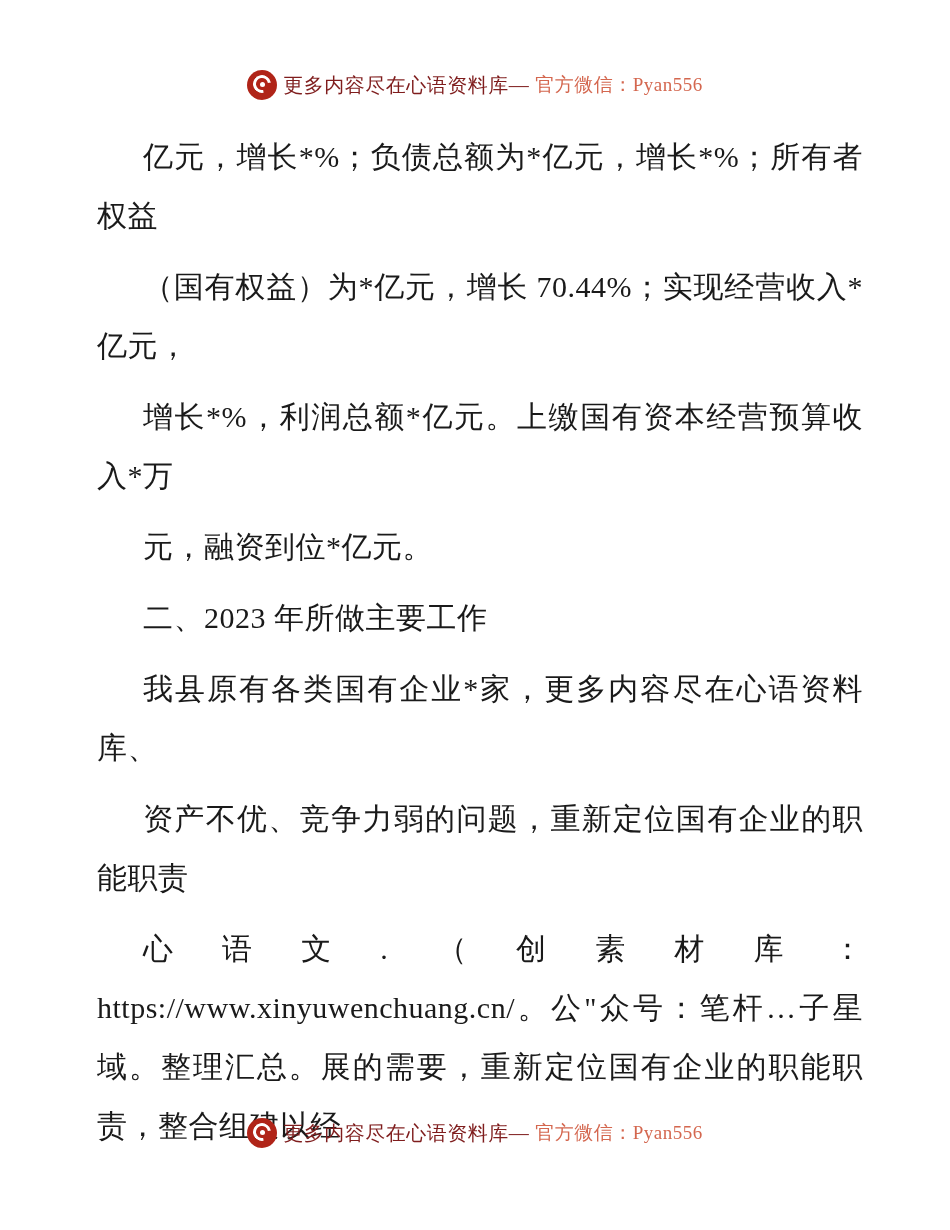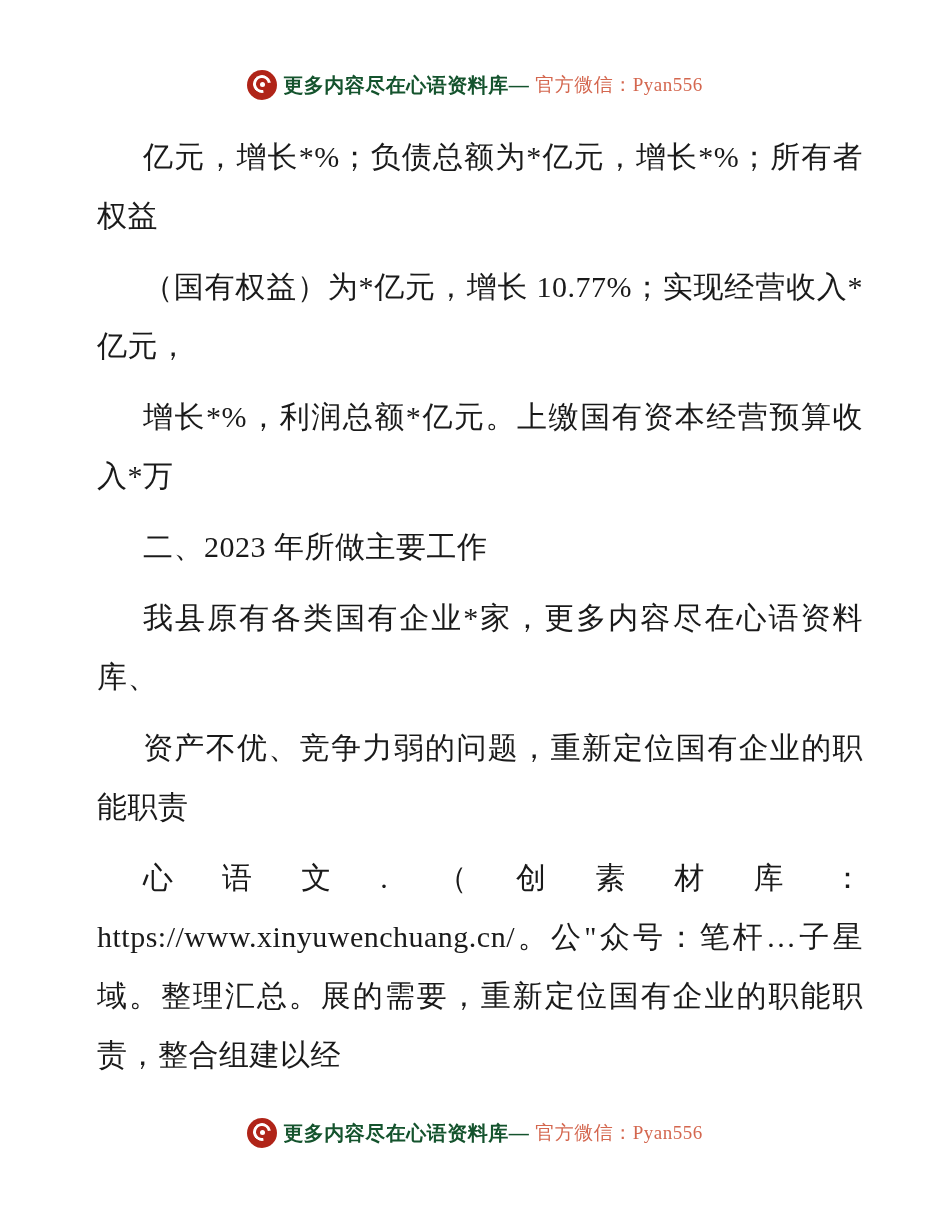--- a/index.html
+++ b/index.html
@@ -64,22 +64,22 @@
     left: 13px;
     top: 12px;
     width: 5px;
     height: 5px;
     background: #ffffff;
     border-radius: 50%;
   }
   .wm-text {
     font-family: "Liberation Serif", serif;
     font-size: 20px;
-    font-weight: bold;
-    color: #14532d;
+    font-weight: normal;
+    color: #7f1d1d;
     letter-spacing: 0.5px;
   }
   .wm-text-2 {
     font-family: "Liberation Serif", serif;
     font-size: 19px;
     color: #d4674f;
     letter-spacing: 0.5px;
   }
 
   
@@ -106,22 +106,23 @@
 <div class="page">
 
   <div class="watermark watermark-top">
     <span class="wm-logo"></span>
     <span class="wm-text">更多内容尽在心语资料库—</span>
     <span class="wm-text-2">官方微信：Pyan556</span>
   </div>
 
   <div class="doc-body">
     <p class="para">亿元，增长*%；负债总额为*亿元，增长*%；所有者权益</p>
-    <p class="para">（国有权益）为*亿元，增长 10.77%；实现经营收入*亿元，</p>
+    <p class="para">（国有权益）为*亿元，增长 70.44%；实现经营收入*亿元，</p>
     <p class="para">增长*%，利润总额*亿元。上缴国有资本经营预算收入*万</p>
+    <p class="para">元，融资到位*亿元。</p>
     <p class="para">二、2023 年所做主要工作</p>
     <p class="para">我县原有各类国有企业*家，更多内容尽在心语资料库、</p>
     <p class="para">资产不优、竞争力弱的问题，重新定位国有企业的职能职责</p>
     <p class="para">心语文.（创素材库：https://www.xinyuwenchuang.cn/。公"众号：笔杆…子星域。整理汇总。展的需要，重新定位国有企业的职能职责，整合组建以经</p>
   </div>
 
   <div class="watermark watermark-bottom">
     <span class="wm-logo"></span>
     <span class="wm-text">更多内容尽在心语资料库—</span>
     <span class="wm-text-2">官方微信：Pyan556</span>

